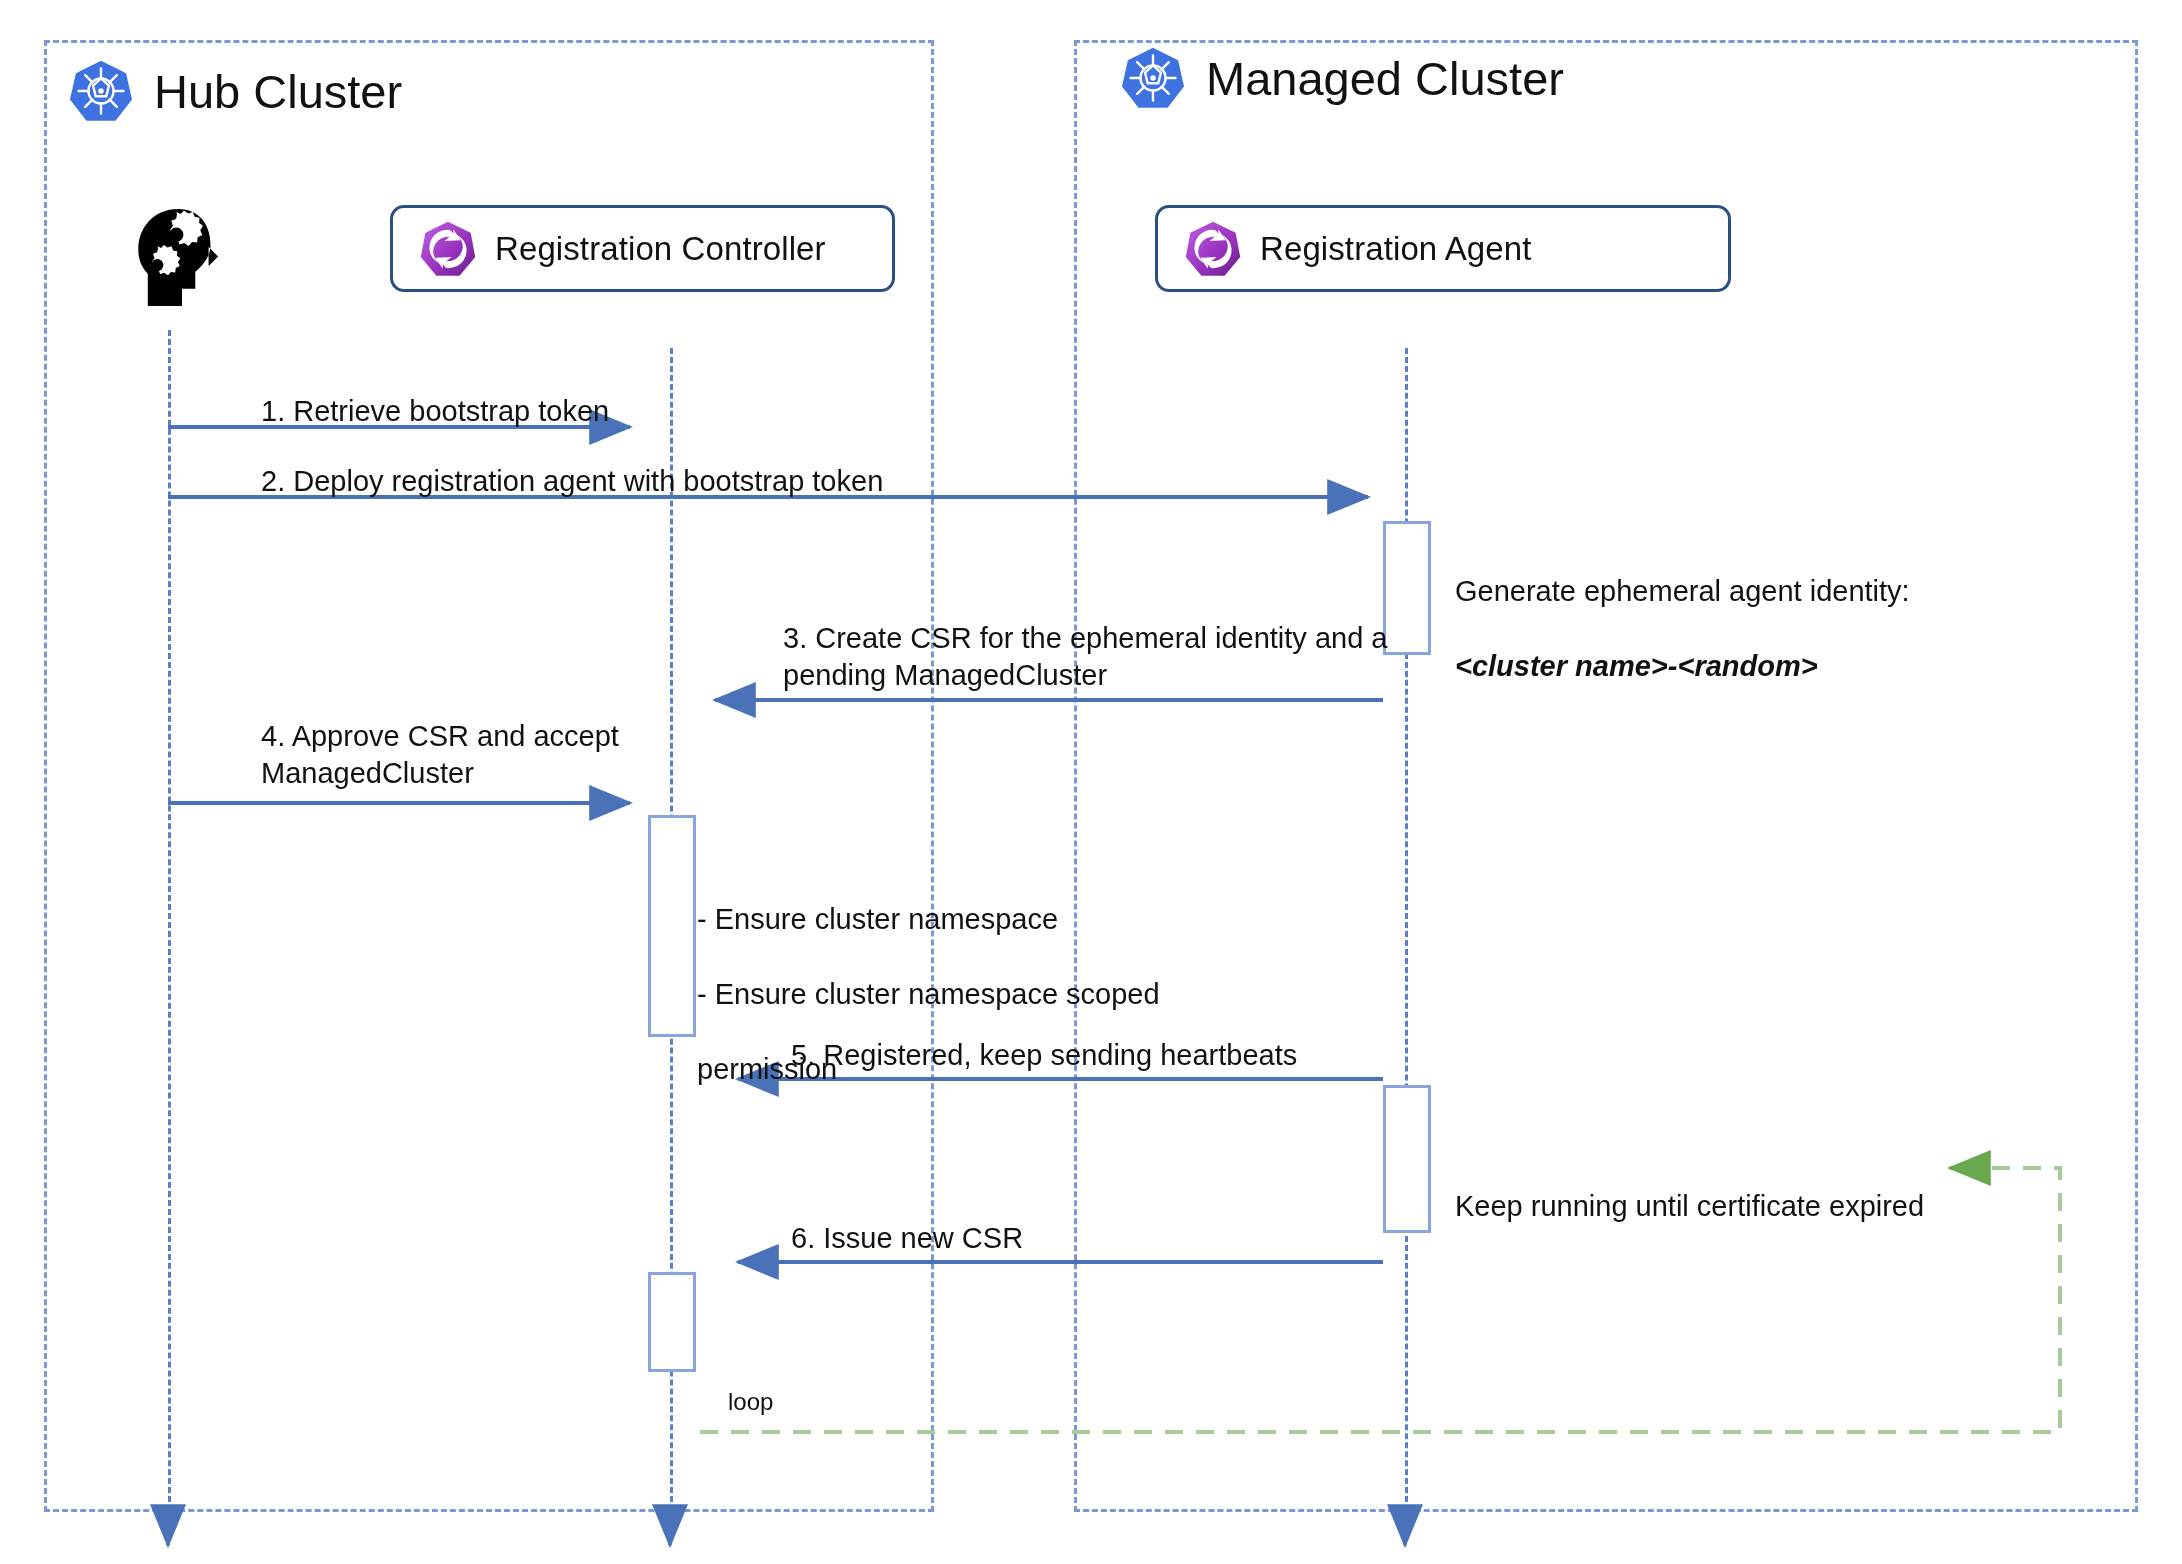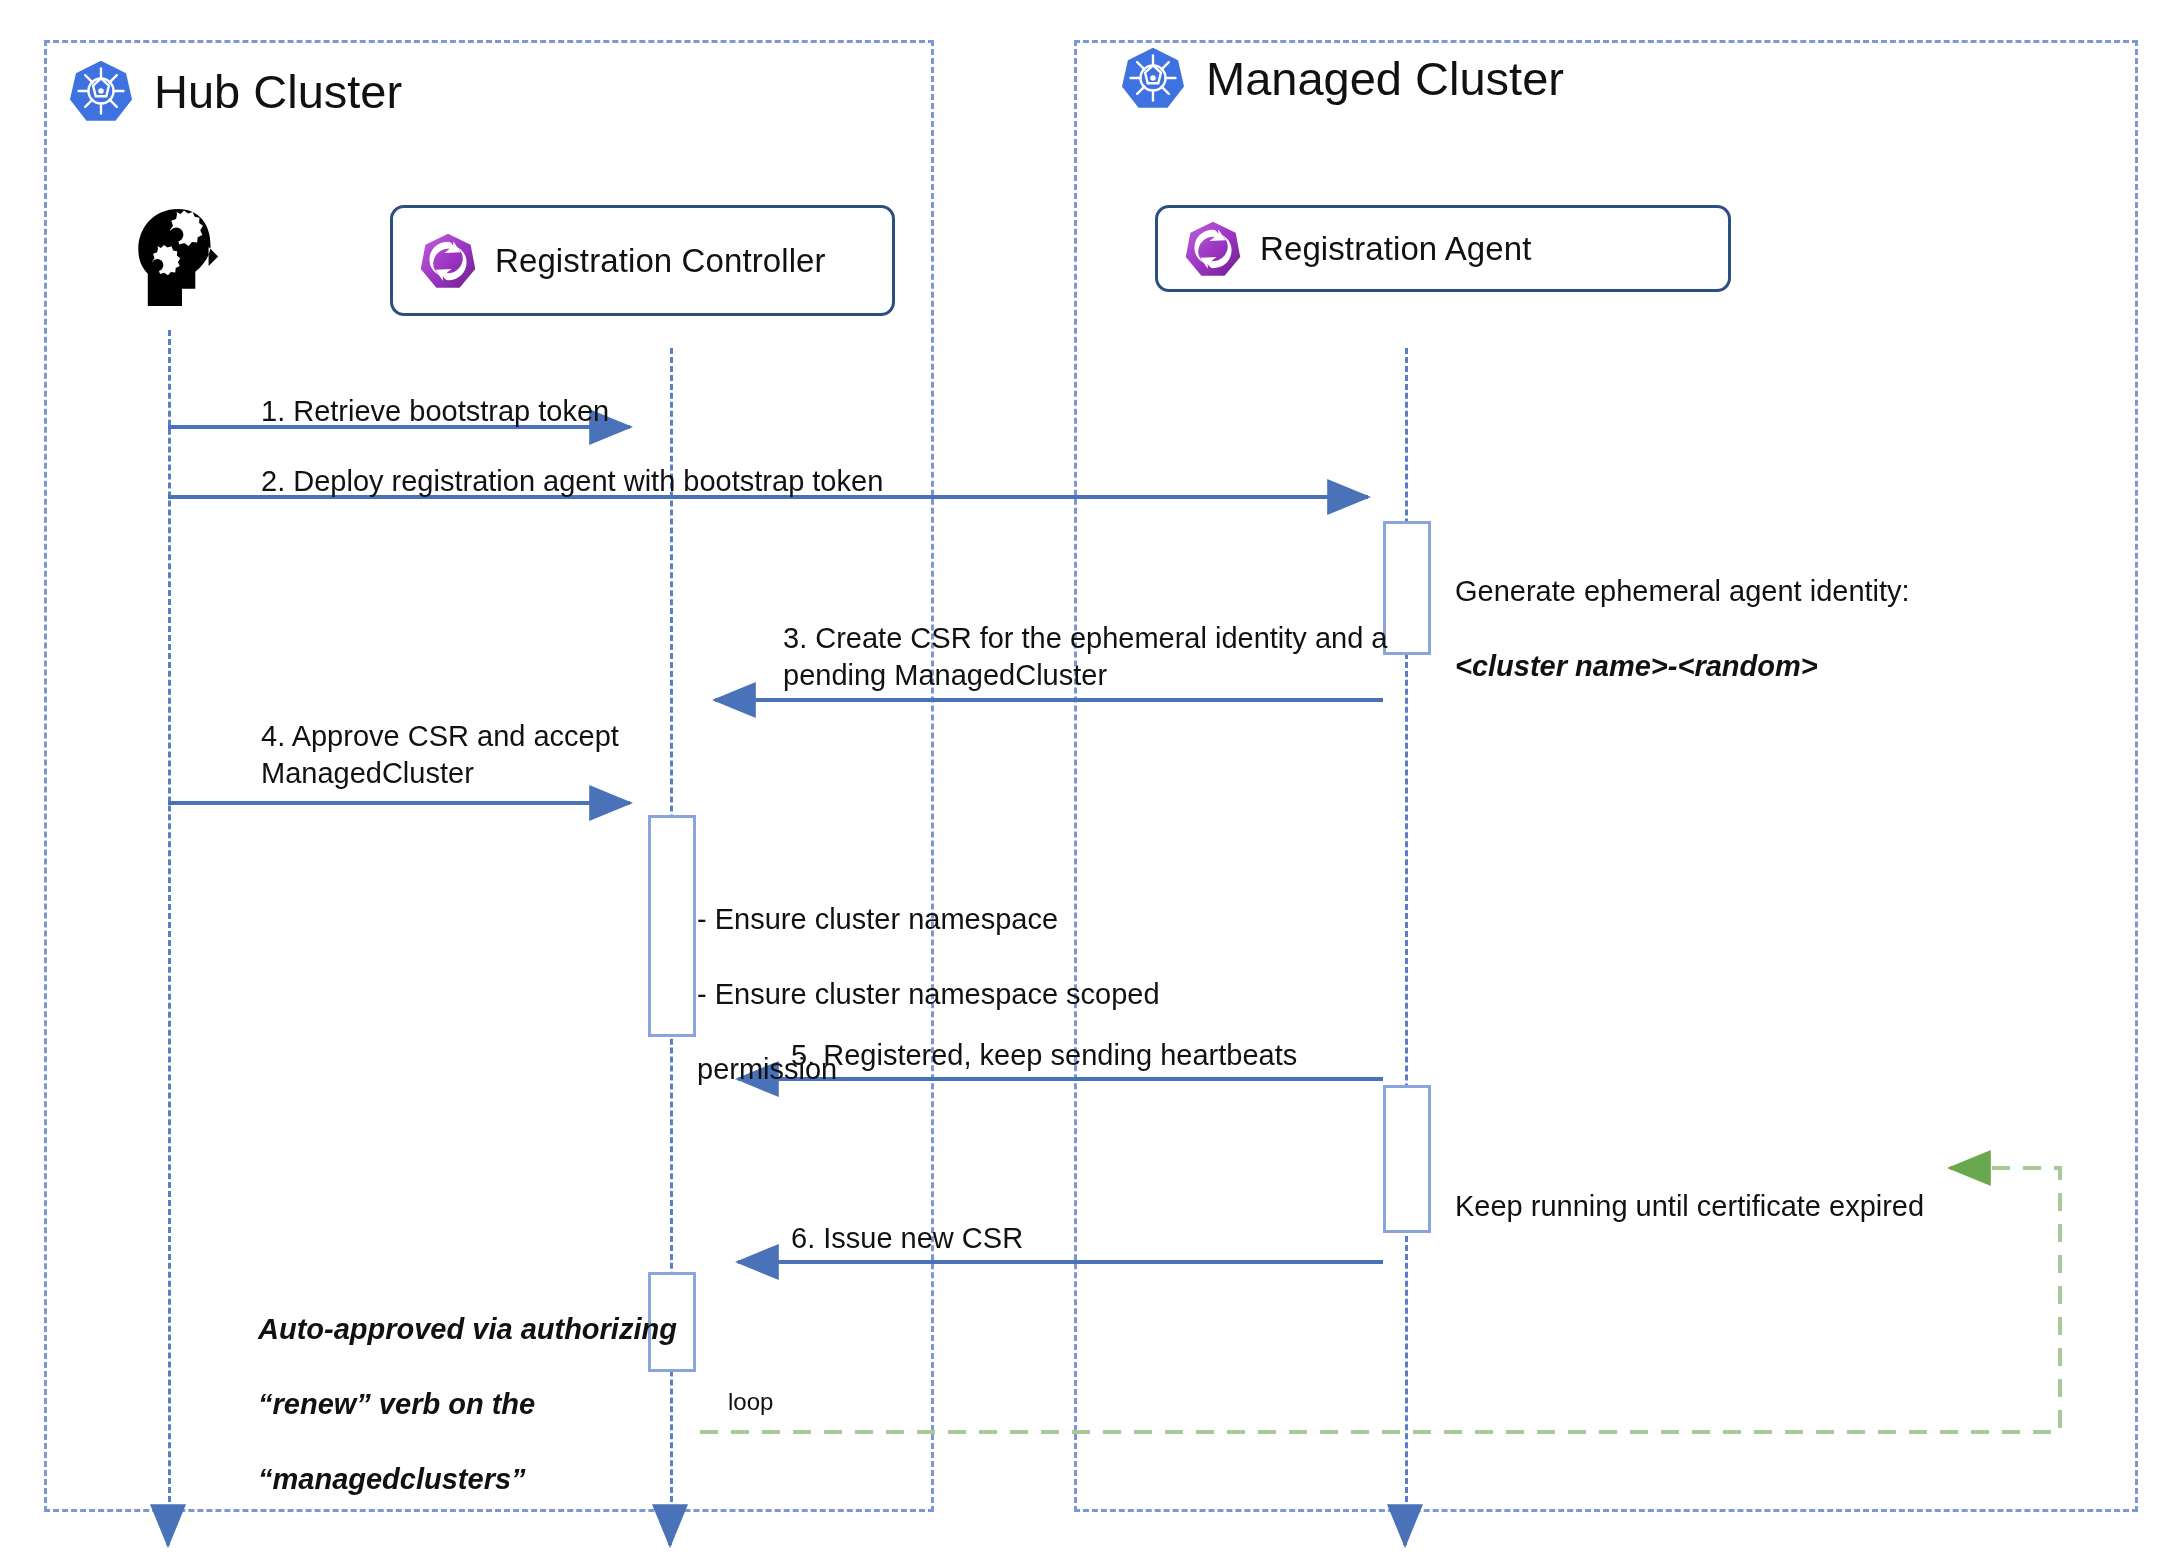--- a/index.html
+++ b/index.html
@@ -172,21 +172,21 @@
       </g>
       <g fill="#ffffff">
         <path d="M34 54 m0,-11 l3.9,1.9 l3.1,-3.1 l3.8,2.7 l4,-1.4 l1.9,4.4 l4.3,0.9 l-0.3,4.7 l3.5,2.6
                  l-2.5,4 l1.9,4.3 l-4.2,2 l-0.5,4.7 l-4.6,-0.5 l-3.1,3.6 l-3.9,-2.7 l-4.4,1.3 l-1.6,-4.4
                  l-4.3,-1.1 l0.7,-4.6 l-3.3,-2.8 l2.7,-3.9 l-1.6,-4.5 l4.4,-1.6 l0.9,-4.5 Z"></path>
         <circle cx="34" cy="63" r="6.4" fill="#000000"></circle>
       </g>
     </svg>
   </div>
 
-  <div class="participant" style="left:390px; top:205px; width:505px; height:111px;">
+  <div class="participant" style="left:390px; top:205px; width:505px; height:87px;">
     <span style="display:block;width:58px;height:58px;flex:0 0 auto;">
       <svg viewBox="0 0 100 100" width="58" height="58">
         <defs>
           <linearGradient id="ocmg1" x1="0" y1="0" x2="1" y2="1">
             <stop offset="0%" stop-color="#c061e0"></stop>
             <stop offset="55%" stop-color="#9a33c0"></stop>
             <stop offset="100%" stop-color="#6b1f8a"></stop>
           </linearGradient>
         </defs>
         <polygon points="50,3 89,22 97,64 70,96 30,96 3,64 11,22" fill="url(#ocmg1)"></polygon>
@@ -282,25 +282,20 @@
     <div>Generate ephemeral agent identity:</div>
     <div class="it">&lt;cluster name&gt;-&lt;random&gt;</div>
   </div>
 
   <div class="note" style="left:697px; top:863px;">
     <div>- Ensure cluster namespace</div>
     <div>- Ensure cluster namespace scoped</div>
     <div>   permission</div>
   </div>
 
-  <div class="note" style="left:258px; top:1273px; font-style:italic; font-weight:bold; text-align:left;">
-    <div>Auto-approved via authorizing</div>
-    <div>“renew” verb on the</div>
-    <div>“managedclusters”</div>
-  </div>
 
   <div class="note" style="left:1455px; top:1150px;">
     <div>Keep running until certificate expired</div>
   </div>
 
   <div class="loop-label" style="left:728px; top:1388px;">loop</div>
 
 </div>
 
 </body></html>

